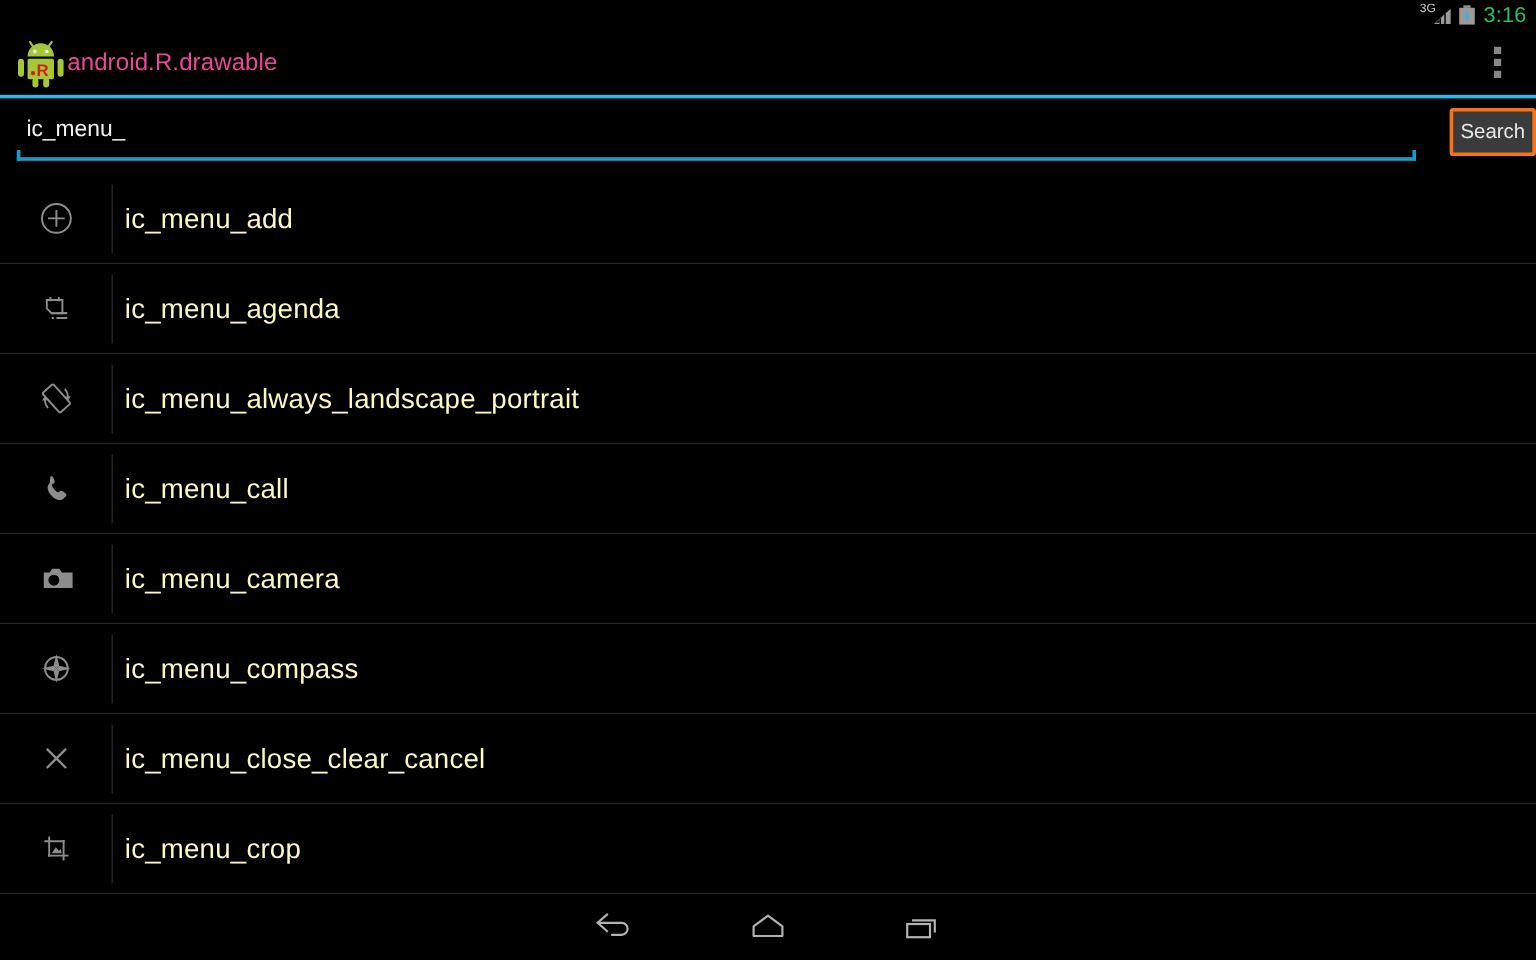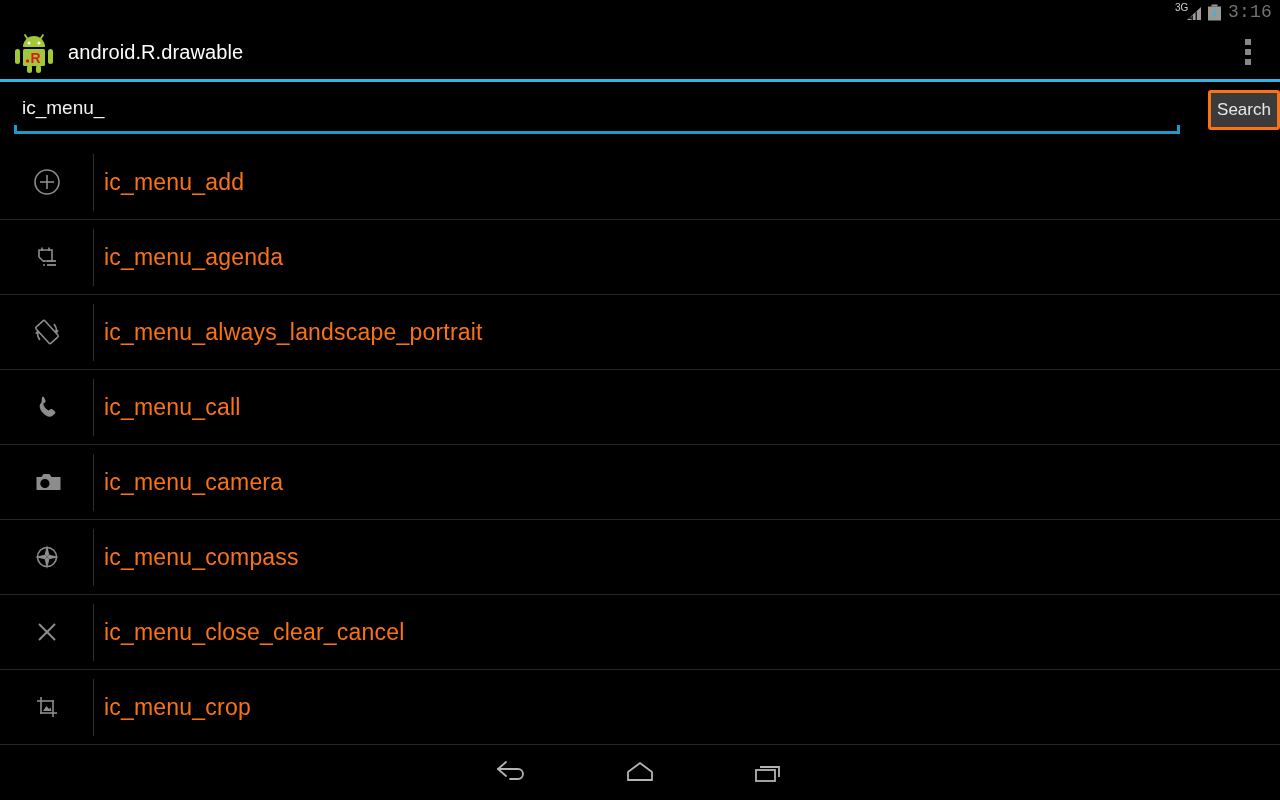--- a/index.html
+++ b/index.html
@@ -19,32 +19,32 @@
   }
   .sb-signal { position: relative; width: 26px; height: 17px; }
   .sb-3g {
     position: absolute; left: 0; top: -1px;
     font-size: 10px; color: #cfcfcf; font-family: "Liberation Sans", sans-serif;
     line-height: 10px;
   }
   .sb-bars { position: absolute; right: 0; bottom: 1px; width: 14px; height: 13px; }
   .sb-batt { width: 15px; height: 17px; position: relative; }
   .sb-time {
-    color: #737373; font-size: 18px; line-height: 18px;
-    font-family: Liberation Mono, monospace; letter-spacing: 0.2px;
+    color: #22c55e; font-size: 18px; line-height: 18px;
+    font-family: Liberation Sans, sans-serif; letter-spacing: 0.2px;
   }
 
   
   #action-bar {
     position: absolute; top: 24px; left: 0; width: 1280px; height: 56px;
     background: #000; display: flex; align-items: center;
   }
   #app-icon { width: 44px; height: 44px; margin-left: 12px; flex: 0 0 auto; }
   #app-title {
-    color: #ffffff; font-size: 20px; margin-left: 12px;
+    color: #ec4899; font-size: 20px; margin-left: 0;
     font-family: "Liberation Sans", sans-serif; letter-spacing: 0.1px;
   }
   #overflow-button {
     position: absolute; right: 20px; top: 0; height: 56px;
     width: 24px; display: flex; flex-direction: column;
     align-items: center; justify-content: center; gap: 4px;
   }
   #overflow-button span { display:block; width: 6px; height: 6px; background: #888; }
   #ab-divider {
     position: absolute; top: 79px; left: 0; width: 1280px; height: 3px;
@@ -94,21 +94,21 @@
   }
   .row-icon {
     width: 93px; flex: 0 0 93px; height: 75px;
     display: flex; align-items: center; justify-content: center;
   }
   .row-sep {
     position: absolute; left: 93px; top: 9px; width: 1px; height: 57px;
     background: #2e2e2e;
   }
   .row-label {
-    margin-left: 11px; color: #f97316; font-size: 23px;
+    margin-left: 11px; color: #fef9c3; font-size: 23px;
     font-family: "Liberation Sans", sans-serif; letter-spacing: 0.2px;
   }
   .row-icon svg { display: block; }
 
   
   #nav-bar {
     position: absolute; bottom: 0; left: 0; width: 1280px; height: 55px;
     background: #000; display: flex; align-items: center; justify-content: center;
   }
   .nav-btn {

